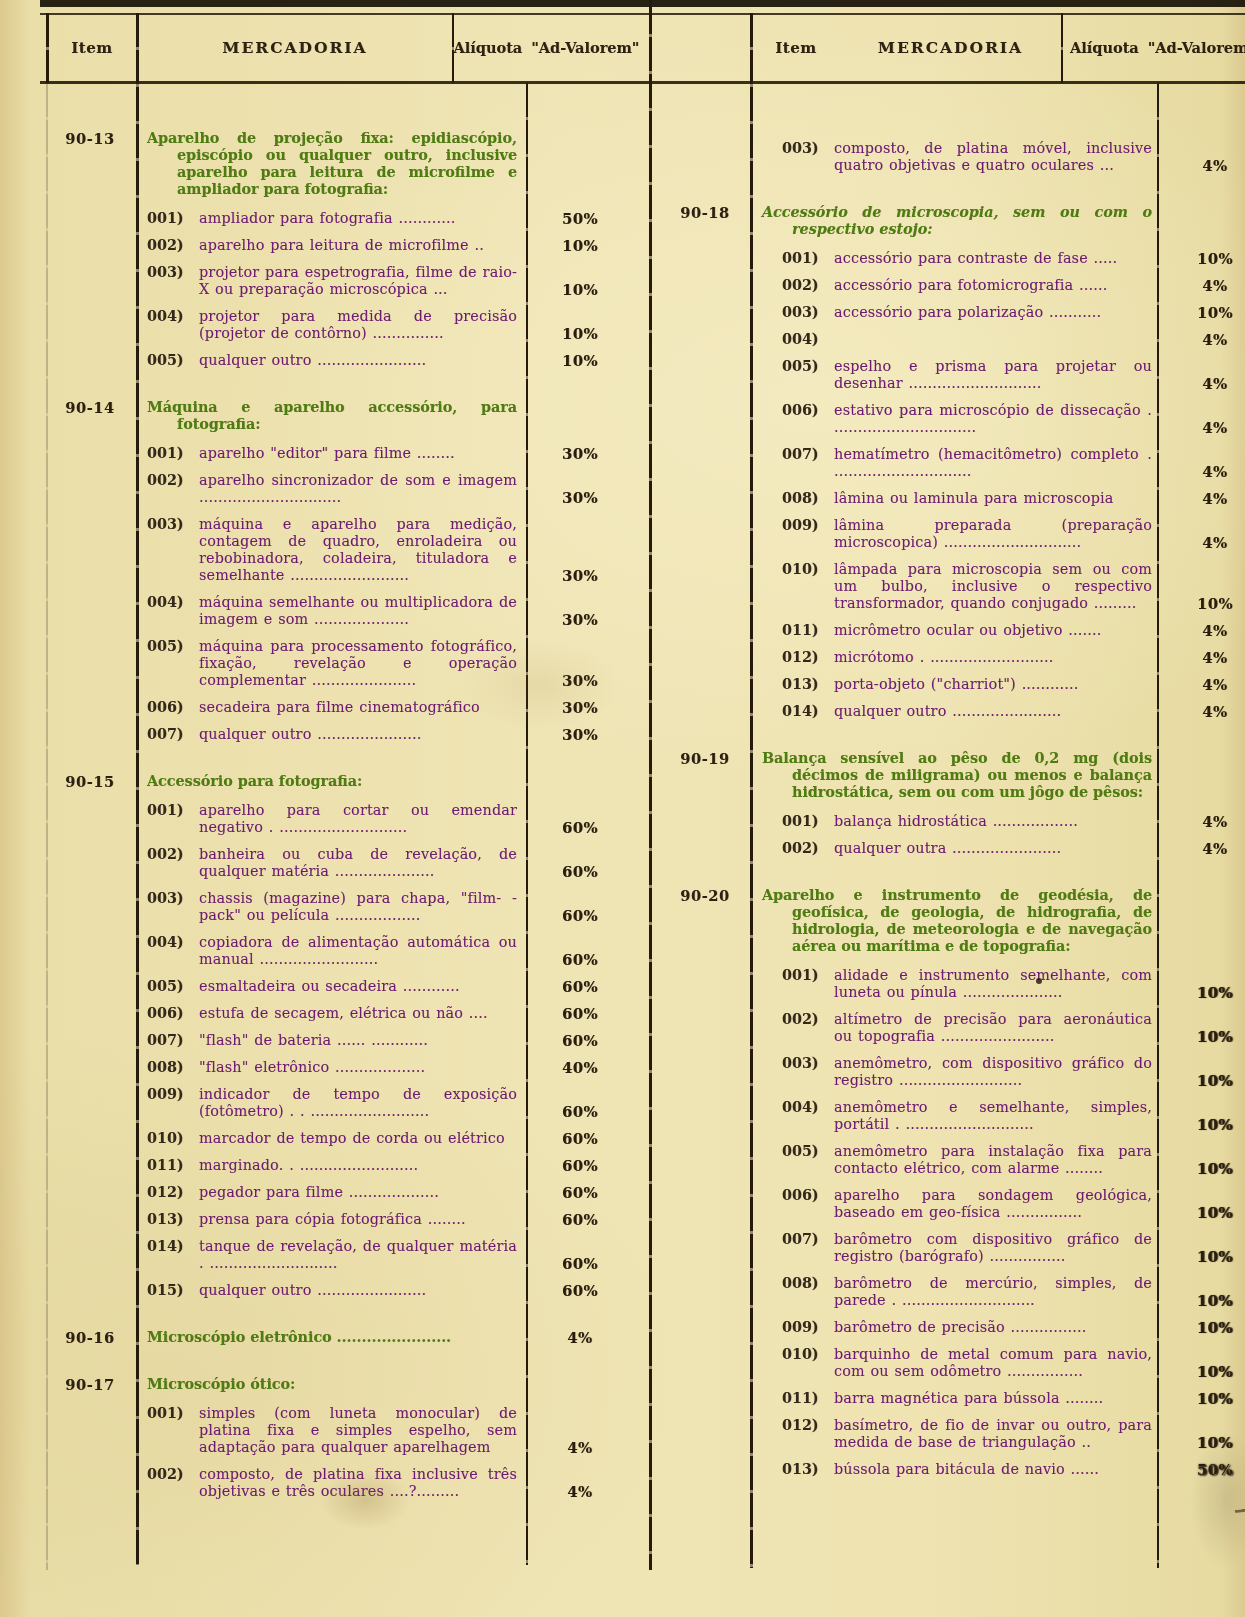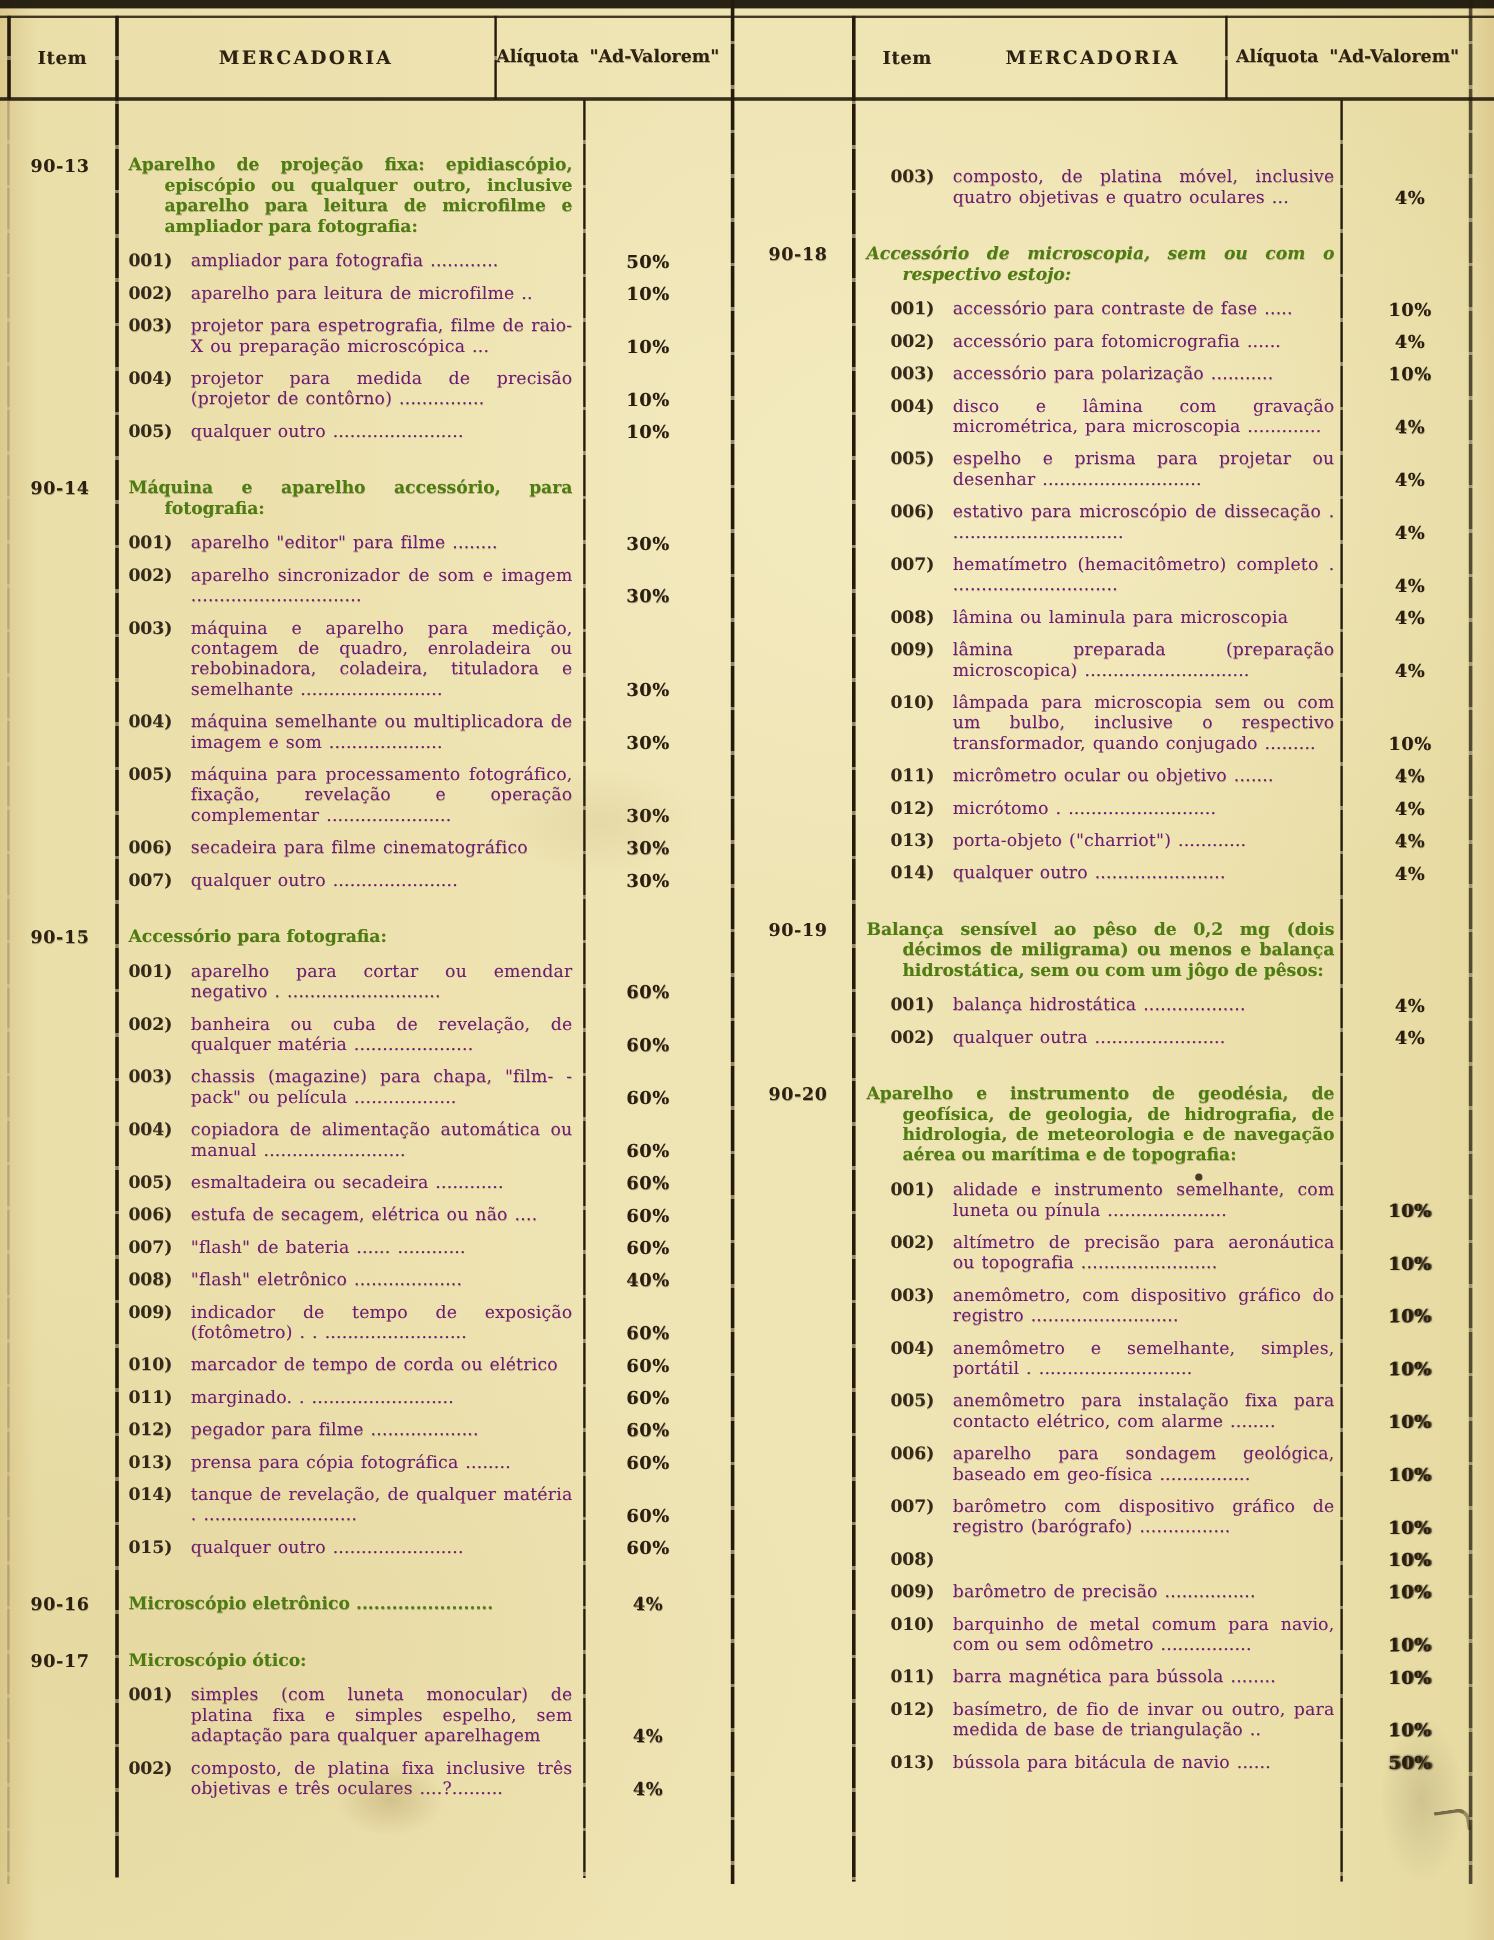--- a/index.html
+++ b/index.html
@@ -6,21 +6,21 @@
   body{
     width:1245px;height:1617px;overflow:hidden;position:relative;
     font-family:"DejaVu Serif","Liberation Serif",serif;
     background:
       radial-gradient(900px 600px at 65% 25%, rgba(255,251,224,.30), transparent 65%),
       radial-gradient(700px 500px at 15% 85%, rgba(190,160,90,.12), transparent 70%),
       linear-gradient(90deg,#dcc98e 0,#eadfa9 2.5%,#efe4b4 45%,#eee3b1 75%,#e7dba2 98%,#dcca90 100%),
       #ece0ae;
     color:#342a1a;
   }
-  .page{position:absolute;inset:0;}
+  .page{position:absolute;inset:0;margin-left:40px;}
   
   .hline,.vline{position:absolute;background:#241b0c;}
   .line-top1{top:0;left:0;width:100%;height:7px;background:#171106;opacity:.92;}
   .line-top2{top:13px;left:0;width:100%;height:2px;opacity:.85;}
   .hrule{top:81px;left:0;width:100%;height:3px;opacity:.9;}
   .vline{width:3px;background:
     repeating-linear-gradient(to bottom,#241b0c 0 34px,rgba(36,27,12,.45) 34px 37px);}
   .vline.thin{width:2px;}
   .v-edge-l{left:6px;top:13px;height:70px;}
   .v-edge-l2{left:6px;top:83px;height:1487px;opacity:.22;}
@@ -502,21 +502,20 @@
               <span class="etext">accessório para polarização ...........</span>
             </div>
           </div>
           <div class="c-rate">10%</div>
         </div>
         <div class="row entry-row">
           <div class="c-item"></div>
           <div class="c-body">
             <div class="entry">
               <span class="enum">004)</span>
-              <span class="etext">disco e lâmina com gravação micrométrica, para microscopia .............</span>
             </div>
           </div>
           <div class="c-rate">4%</div>
         </div>
         <div class="row entry-row">
           <div class="c-item"></div>
           <div class="c-body">
             <div class="entry">
               <span class="enum">005)</span>
               <span class="etext">espelho e prisma para projetar ou desenhar ............................</span>
@@ -720,20 +719,21 @@
               <span class="etext">barômetro com dispositivo gráfico de registro (barógrafo) ................</span>
             </div>
           </div>
           <div class="c-rate">10%</div>
         </div>
         <div class="row entry-row">
           <div class="c-item"></div>
           <div class="c-body">
             <div class="entry">
               <span class="enum">008)</span>
+              <span class="etext">barômetro de mercúrio, simples, de parede . ............................</span>
             </div>
           </div>
           <div class="c-rate">10%</div>
         </div>
         <div class="row entry-row">
           <div class="c-item"></div>
           <div class="c-body">
             <div class="entry">
               <span class="enum">009)</span>
               <span class="etext">barômetro de precisão ................</span>

